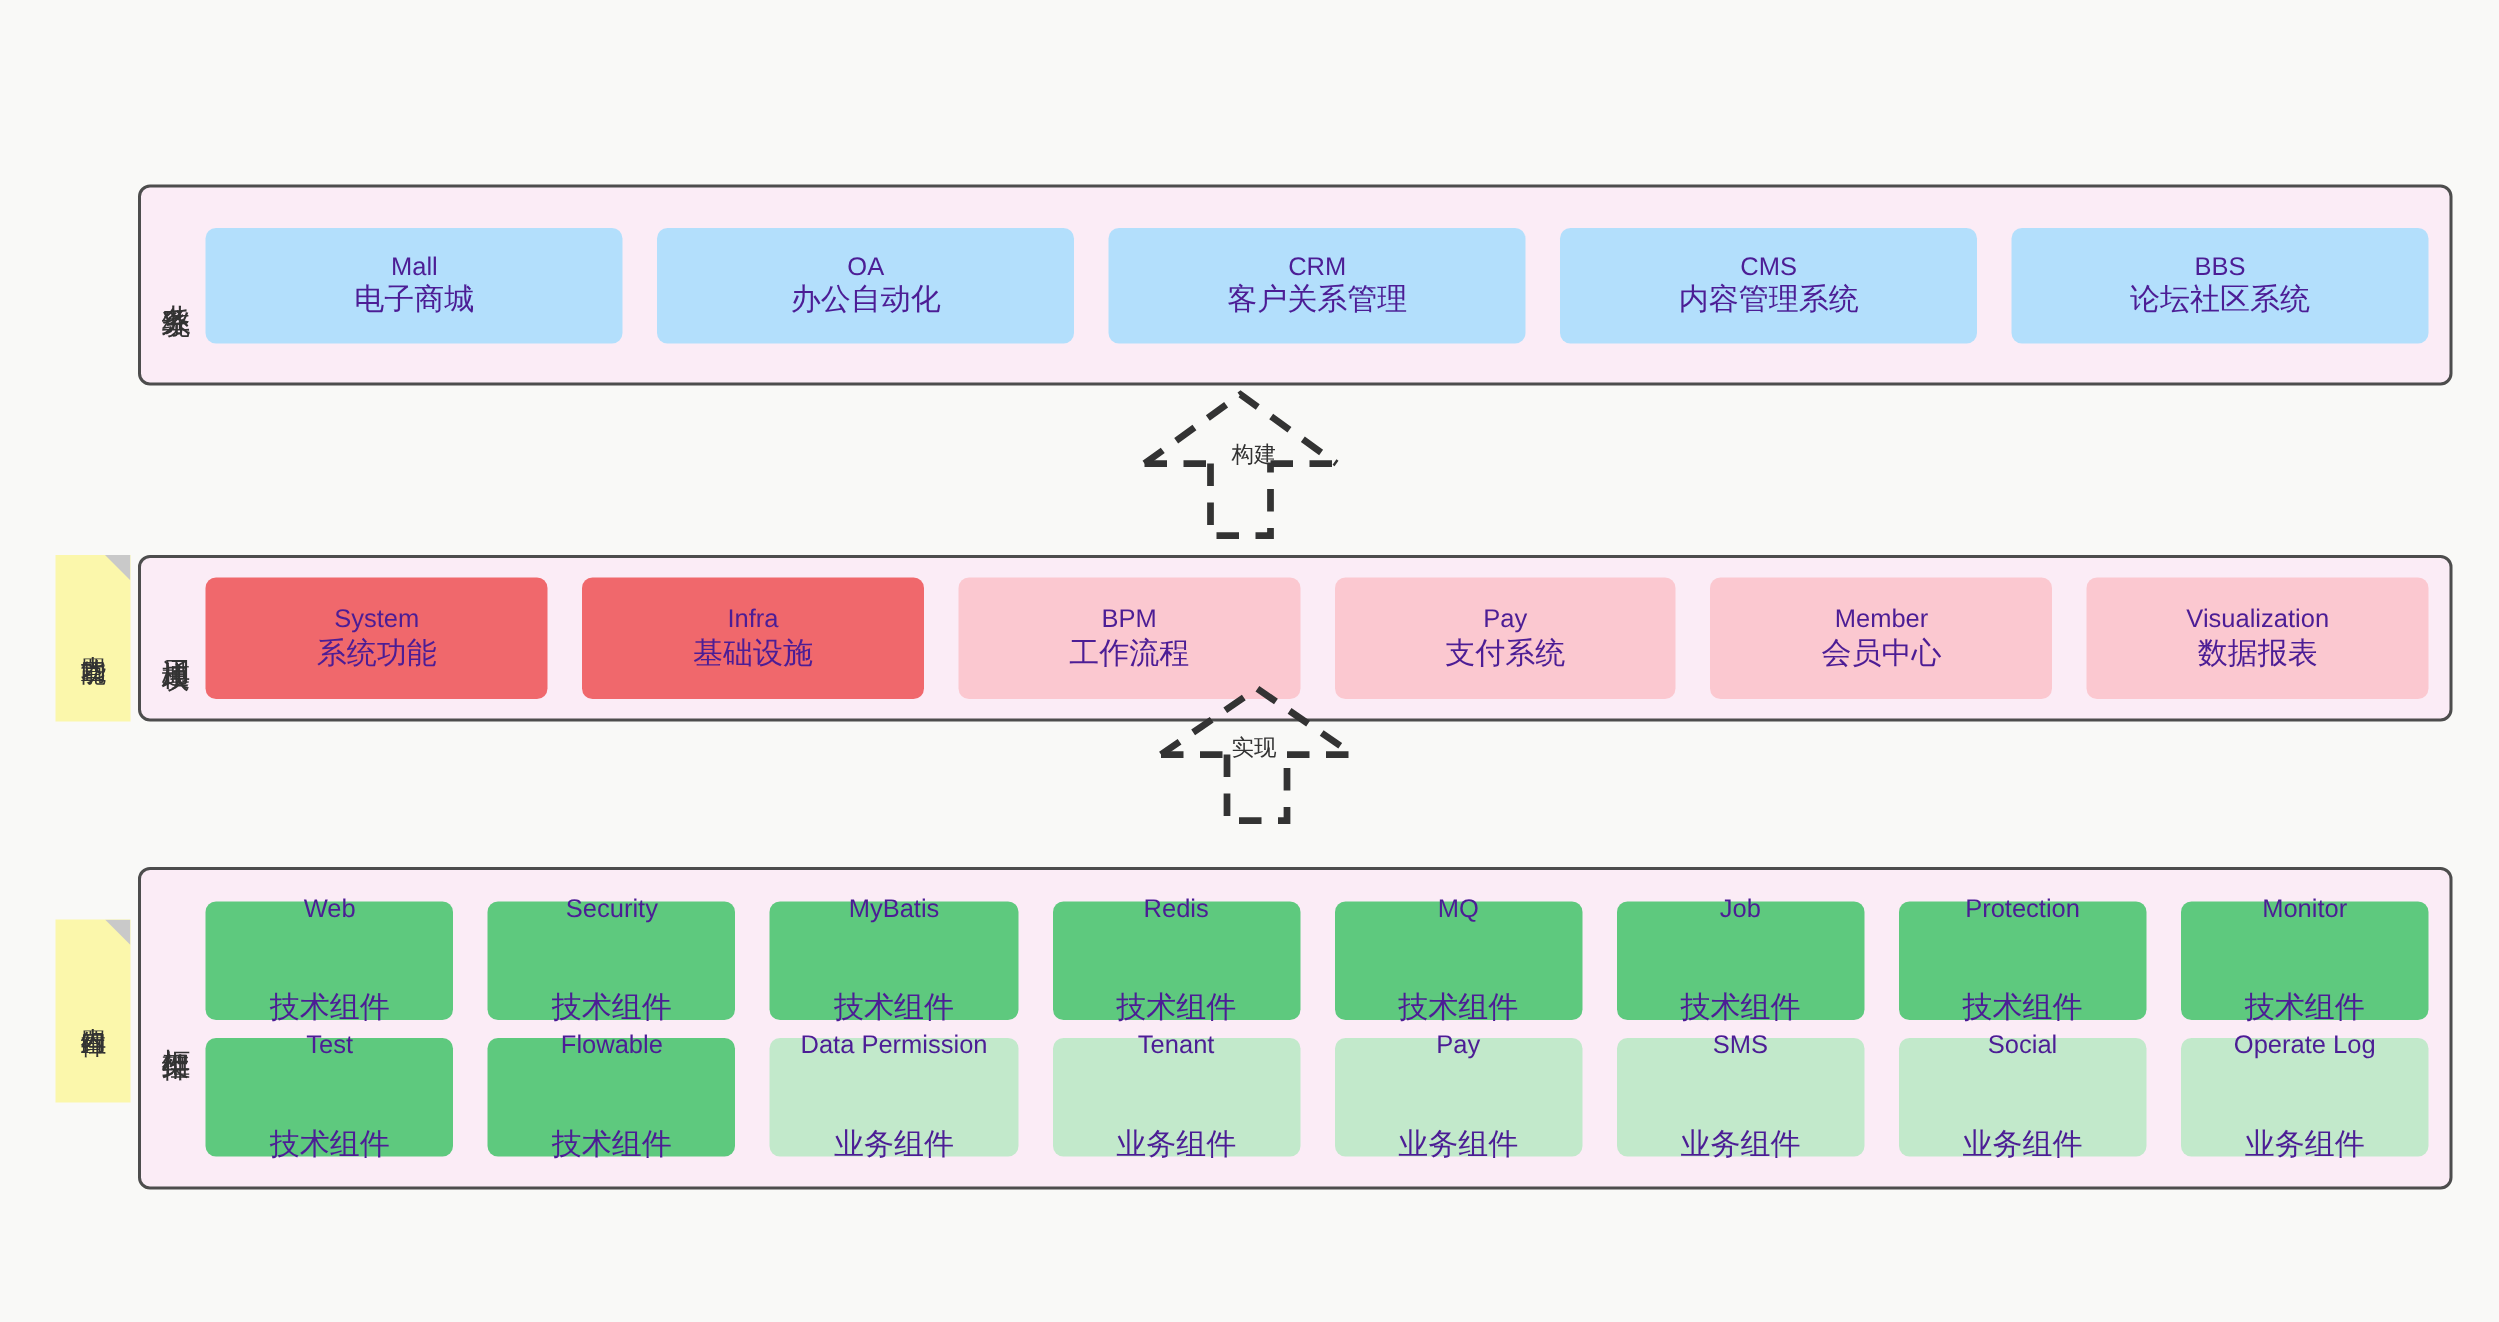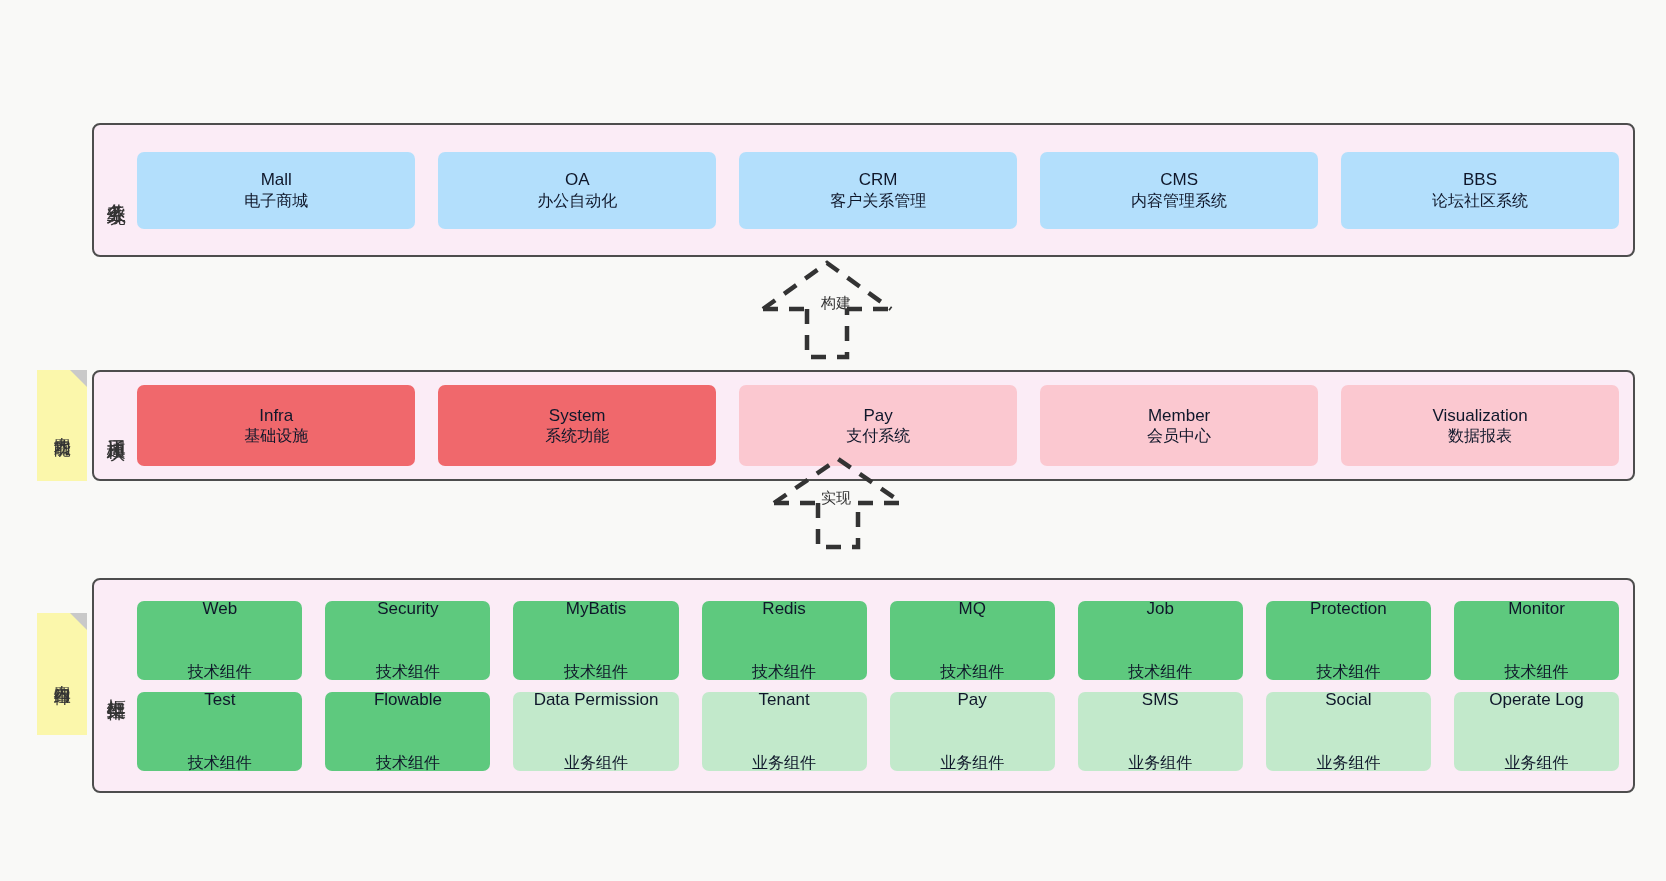--- a/index.html
+++ b/index.html
@@ -61,25 +61,25 @@
   .card {
     flex: 1 1 0;
     border-radius: 7px;
     display: flex;
     flex-direction: column;
     align-items: center;
     justify-content: center;
     text-align: center;
     font-size: 17px;
     line-height: 1.25;
-    color: #0f172a;
+    color: #4c1d95;
     box-sizing: border-box;
     padding: 4px 2px;
   }
-  .card .cn { font-size: 16px; }
+  .card .cn { font-size: 20px; }
 
   
   #layer-business .card { background: #b3dffc; height: 77px; }
   
   #layer-modules .card { background: #fbc8d0; height: 81px; }
   #layer-modules .card.strong { background: #f0686c; }
   
   #layer-framework .card { background: #5ec97e; height: 79px; gap: 43px; }
   #layer-framework .card.light { background: #c2e9cb; }
 
@@ -174,26 +174,30 @@
 <div class="note" id="note-functions">
   <span class="fold"></span>
   <span class="note-text">内置功能</span>
 </div>
 
 <div class="layer" id="layer-modules">
   <div class="layer-label">通用模块</div>
   <div class="cards">
     <div class="card-row">
       <div class="card strong">
+        <span>System</span>
+        <span class="cn">系统功能</span>
+      </div>
+      <div class="card strong">
         <span>Infra</span>
         <span class="cn">基础设施</span>
       </div>
-      <div class="card strong">
-        <span>System</span>
-        <span class="cn">系统功能</span>
+      <div class="card">
+        <span>BPM</span>
+        <span class="cn">工作流程</span>
       </div>
       <div class="card">
         <span>Pay</span>
         <span class="cn">支付系统</span>
       </div>
       <div class="card">
         <span>Member</span>
         <span class="cn">会员中心</span>
       </div>
       <div class="card">

